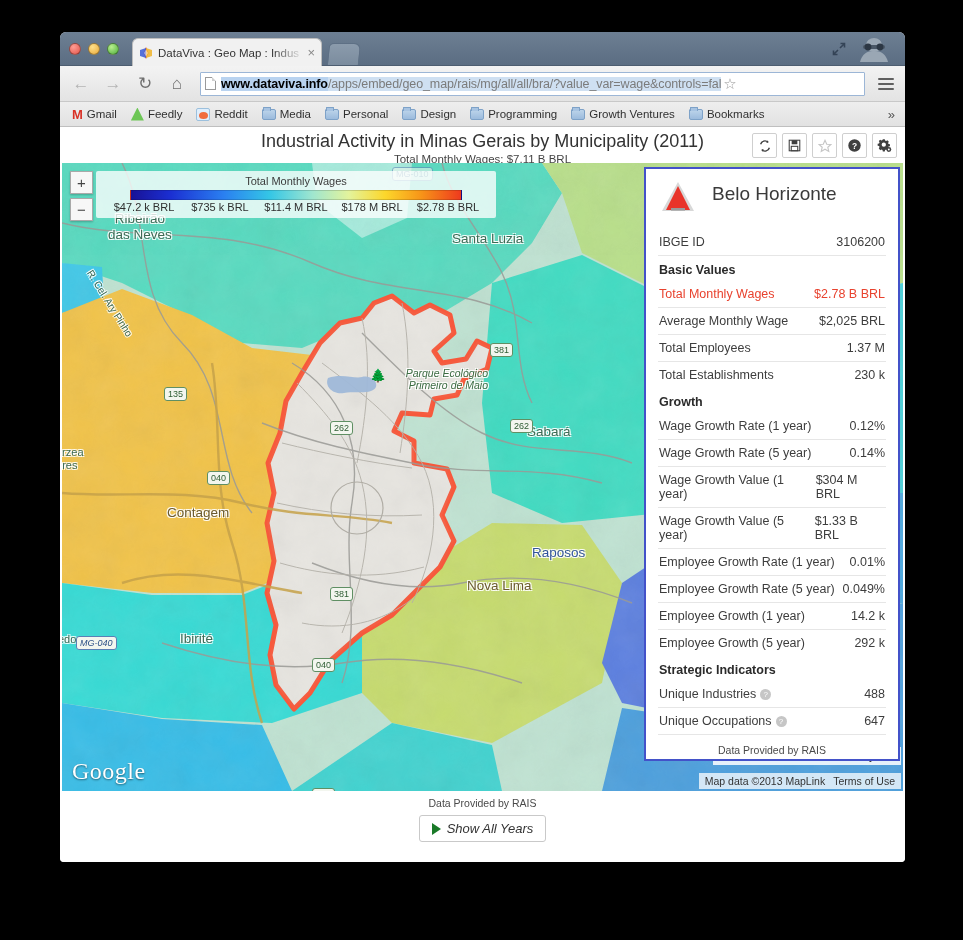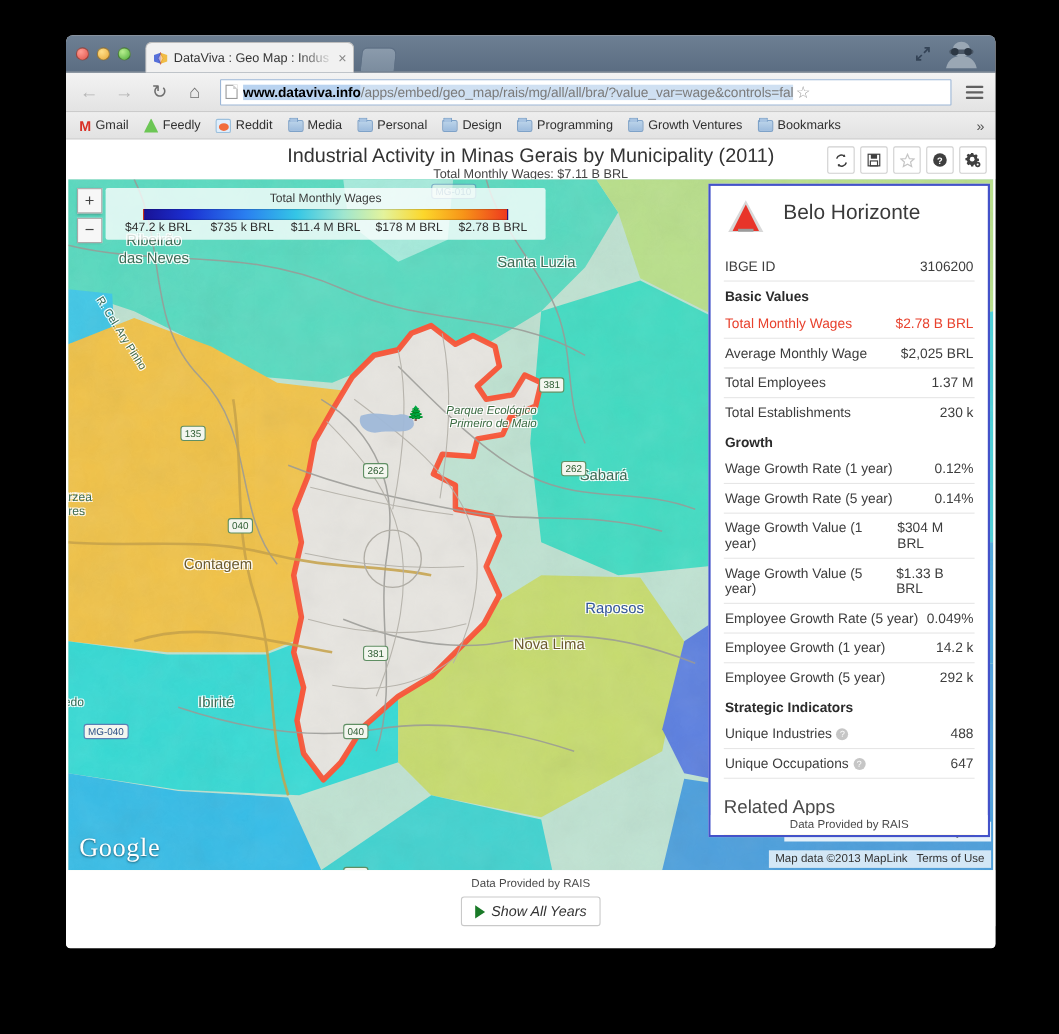--- a/index.html
+++ b/index.html
@@ -509,21 +509,21 @@
 
 
       <div class="shield" style="left:102px;top:224px;">135</div>
       <div class="shield" style="left:145px;top:308px;">040</div>
       <div class="shield" style="left:268px;top:258px;">262</div>
       <div class="shield" style="left:448px;top:256px;">262</div>
       <div class="shield" style="left:428px;top:180px;">381</div>
       <div class="shield" style="left:268px;top:424px;">381</div>
       <div class="shield" style="left:250px;top:495px;">040</div>
       <div class="shield" style="left:250px;top:625px;">040</div>
-      <div class="shield blue" style="left:14px;top:495px;">MG-040</div>
+      <div class="shield blue" style="left:14px;top:473px;font-style:italic;">MG-040</div>
       <div class="shield blue" style="left:330px;top:4px;opacity:.55;">MG-010</div>
 
       <div id="google-wm">Google</div>
 
       <div id="map-types">
         <div>roads</div>
         <div>terrain</div>
         <div>satellite</div>
         <div>hybrid</div>
       </div>
@@ -581,20 +581,24 @@
           </div>
           <div class="kv">
             <span class="k">Wage Growth Value (1 year)</span>
             <span class="v">$304 M BRL</span>
           </div>
           <div class="kv">
             <span class="k">Wage Growth Value (5 year)</span>
             <span class="v">$1.33 B BRL</span>
           </div>
           <div class="kv">
+            <span class="k">Employee Growth Rate (1 year)</span>
+            <span class="v">0.01%</span>
+          </div>
+          <div class="kv">
             <span class="k">Employee Growth Rate (5 year)</span>
             <span class="v">0.049%</span>
           </div>
           <div class="kv">
             <span class="k">Employee Growth (1 year)</span>
             <span class="v">14.2 k</span>
           </div>
           <div class="kv noline">
             <span class="k">Employee Growth (5 year)</span>
             <span class="v">292 k</span>

